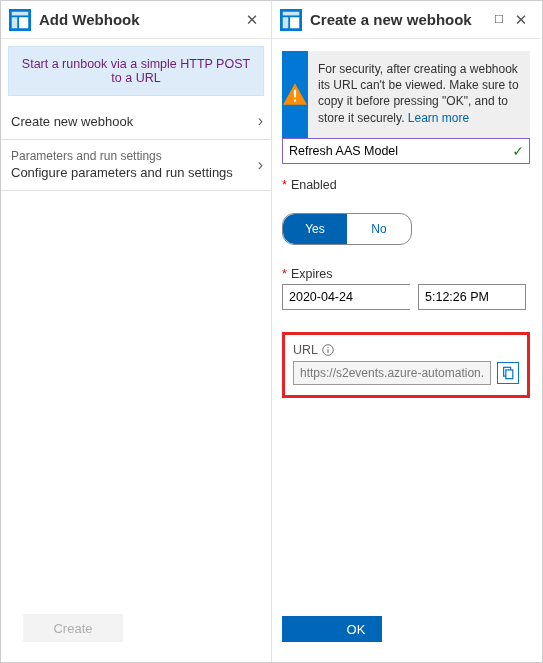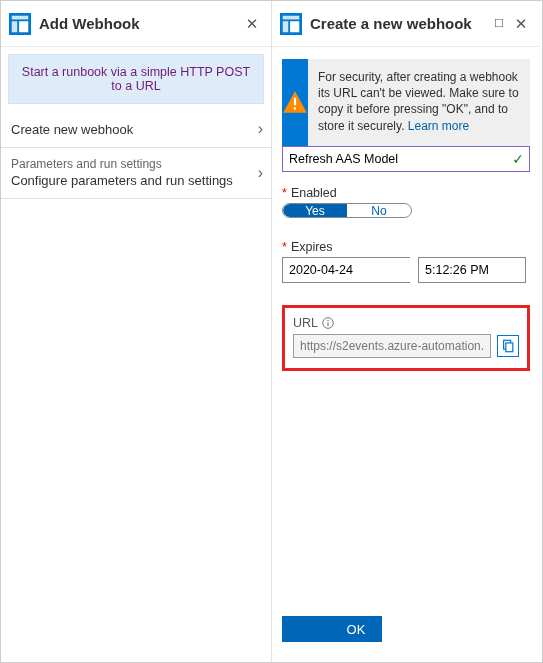--- a/index.html
+++ b/index.html
@@ -11,21 +11,21 @@
     width: 543px;
     height: 663px;
     overflow: hidden;
     border:1px solid #ccc;
   }
   .pane { display:inline-block; vertical-align:top; height:661px; position:relative; }
   .left { width:271px; border-right:1px solid #e1e1e1; }
   .right { width:268px; }
 
   .blade-header {
-    display:flex; align-items:center; height:46px;
+    display:flex; align-items:center; height:38px;
     padding:12px 8px; border-bottom:1px solid #e8e8e8;
     background:#fff;
   }
   .blade-icon {
     width:22px; height:22px; background:#0078d4;
     display:inline-flex; align-items:center; justify-content:center;
     margin-right:8px;
   }
   .blade-icon svg { width:22px; height:22px; }
   .blade-title { font-size:15px; font-weight:600; flex:1; }
@@ -68,22 +68,22 @@
   .notice-txt a { color:#0062ad; text-decoration:none; cursor:pointer; }
 
   .field-lbl { font-size:12.5px; margin-top:14px; margin-bottom:3px; display:block; }
   .req::before { content:"*"; color:#e00000; margin-right:4px; }
 
   .name-row { display:flex; align-items:center; border:1px solid #8661c5; height:26px;gap:15px; }
   .name-input { flex:1; border:none; outline:none; padding:0 6px; font-size:12.5px; height:24px; }
   .check { color:#107c10; font-size:14px; width:22px; text-align:center; }
 
   .toggle {
-    display:inline-flex; width:130px; height:15px; border:1px solid #888; border-radius:12px;
-    overflow:hidden; margin-top:0;
+    display:inline-flex; width:130px; height:32px; border:1px solid #888; border-radius:12px;
+    overflow:hidden; margin-top:18px;
   }
   .toggle-on { background:#0063b1; color:#fff; flex:1; display:flex; align-items:center; justify-content:center; font-size:12px; border-top-left-radius:12px; border-bottom-left-radius:12px;}
   .toggle-off { flex:1; display:flex; align-items:center; justify-content:center; font-size:12px; color:#0063b1; }
 
   .expires-row { display:flex; gap:8px; }
   .date-wrap { display:flex; border:1px solid #888; height:26px; width:128px; }
   .date-input { flex:1; border:none; outline:none; padding:0 6px; font-size:12.5px; }
   .cal-btn { width:26px; border-left:1px solid #888; display:flex; align-items:center; justify-content:center; cursor:pointer; }
   .time-input { border:1px solid #888; width:108px; height:26px; padding:0 6px; font-size:12.5px; outline:none; }
 
@@ -127,20 +127,21 @@
   <div class="list-item">
     <div class="li-val">Create new webhook</div>
     <span class="chev">›</span>
   </div>
   <div class="list-item">
     <div class="li-cap">Parameters and run settings</div>
     <div class="li-val">Configure parameters and run settings</div>
     <span class="chev">›</span>
   </div>
 
+  <button class="create-btn" disabled="">Create</button>
 </div><div class="pane right">
   <div class="blade-header">
     <span class="blade-icon">
       <svg viewBox="0 0 24 24">
           <rect x="1" y="1" width="22" height="22" fill="#0078d4"></rect>
           <rect x="3" y="3" width="18" height="4" fill="#cde6f7"></rect>
           <rect x="3" y="9" width="6" height="12" fill="#cde6f7"></rect>
           <rect x="11" y="9" width="10" height="12" fill="#ffffff"></rect>
         </svg>
     </span>

